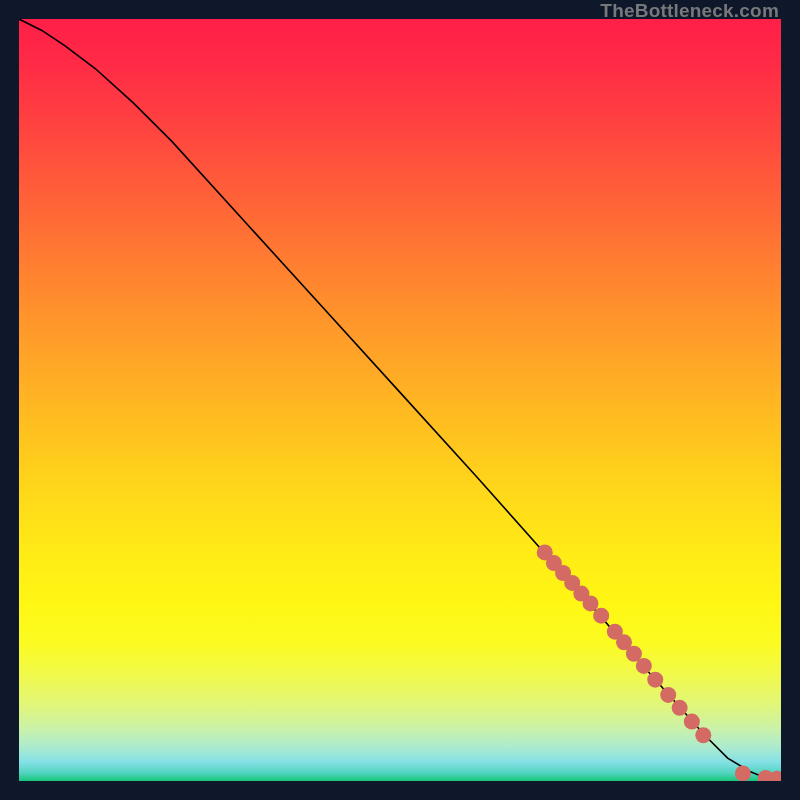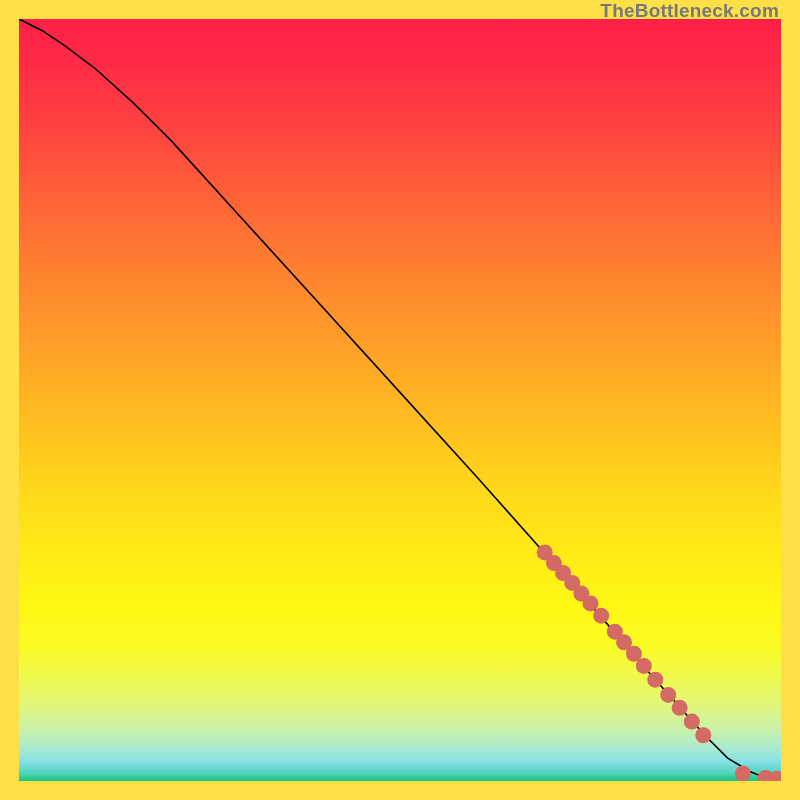--- a/index.html
+++ b/index.html
@@ -7,21 +7,21 @@
     padding: 0;
     width: 800px;
     height: 800px;
     background: #000;
     overflow: hidden;
   }
   .stage {
     position: relative;
     width: 800px;
     height: 800px;
-    background: #fde047;
+    background: #0f172a;
   }
   .plot {
     position: absolute;
     left: 19px;
     top: 19px;
     width: 762px;
     height: 762px;
     background: linear-gradient(to bottom,
       #ff1f48 0%,
       #ff2b46 6%,

